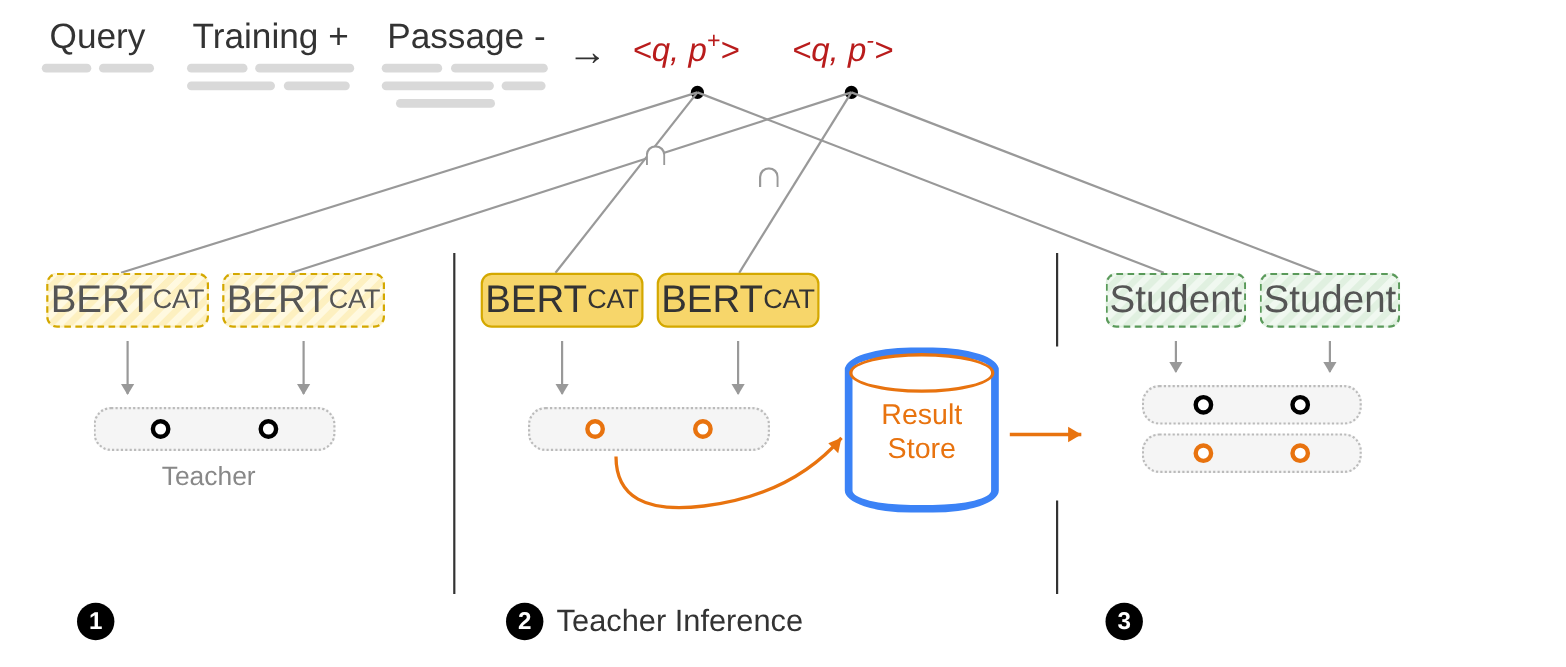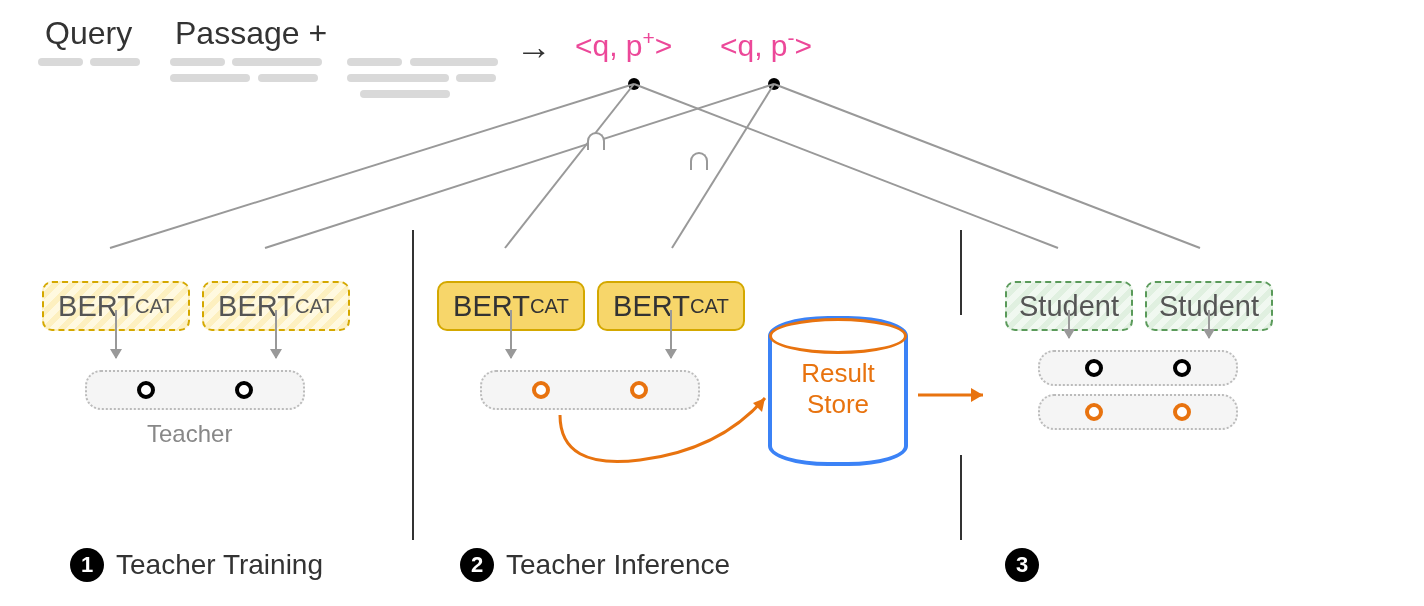--- a/index.html
+++ b/index.html
@@ -29,21 +29,22 @@
     .big-arrow {
       position: absolute;
       font-size: 36px;
       color: #333;
     }
     
     
     .pair-label {
       position: absolute;
       font-size: 30px;
-      color: #ec4899;
+      color: #b91c1c;
+      font-style: italic;
     }
     sup { font-size: 0.7em; }
     
     
     .black-dot {
       position: absolute;
       width: 12px;
       height: 12px;
       background: black;
       border-radius: 50%;
@@ -58,26 +59,25 @@
       border-bottom: none;
       border-radius: 18px 18px 0 0;
       background: white;
     }
     
     
     .model-box {
       position: absolute;
       padding: 10px 16px;
       border-radius: 10px;
-      font-size: 29px;
+      font-size: 35px;
       text-align: center;
       display: flex;
       align-items: center;
       justify-content: center;
-      margin-top: 33px;
     }
     .bert-hatched {
       border: 2px dashed #d4a800;
       background: repeating-linear-gradient(135deg, #fff9e0, #fff9e0 6px, #fdf0c0 6px, #fdf0c0 12px);
       color: #555;
     }
     .bert-solid {
       border: 2px solid #d4a800;
       background: #f7d66a;
       color: #333;
@@ -134,21 +134,21 @@
     
     .vsep {
       position: absolute;
       width: 2px;
       background: #333;
     }
     
     
     .cylinder {
       position: absolute;
-      border: 4px solid #3b82f6;
+      border: 7px solid #3b82f6;
       border-radius: 60px / 20px;
       background: white;
     }
     .cylinder-top {
       position: absolute;
       top: -2px;
       left: -3px;
       right: -3px;
       height: 36px;
       border: 3px solid #e8730f;
@@ -198,26 +198,27 @@
     }
   </style>
 </head>
 <body>
 <div class="container">
 
   <div class="top-label" style="left: 45px; top: 15px;">Query</div>
   <div class="gray-underline" style="left: 38px; top: 58px; width: 45px;"></div>
   <div class="gray-underline" style="left: 90px; top: 58px; width: 50px;"></div>
 
-  <div class="top-label" style="left: 175px; top: 15px;">Passage +</div>
+  <div class="top-label" style="left: 175px; top: 15px;">Training +</div>
   <div class="gray-underline" style="left: 170px; top: 58px; width: 55px;"></div>
   <div class="gray-underline" style="left: 232px; top: 58px; width: 90px;"></div>
   <div class="gray-underline" style="left: 170px; top: 74px; width: 80px;"></div>
   <div class="gray-underline" style="left: 258px; top: 74px; width: 60px;"></div>
 
+  <div class="top-label" style="left: 352px; top: 15px;">Passage -</div>
   <div class="gray-underline" style="left: 347px; top: 58px; width: 55px;"></div>
   <div class="gray-underline" style="left: 410px; top: 58px; width: 88px;"></div>
   <div class="gray-underline" style="left: 347px; top: 74px; width: 102px;"></div>
   <div class="gray-underline" style="left: 456px; top: 74px; width: 40px;"></div>
   <div class="gray-underline" style="left: 360px; top: 90px; width: 90px;"></div>
 
   <div class="big-arrow" style="left: 516px; top: 26px;">→</div>
 
   <div class="pair-label" style="left: 575px; top: 26px;">&lt;q, p<sup>+</sup>&gt;</div>
   <div class="pair-label" style="left: 720px; top: 26px;">&lt;q, p<sup>-</sup>&gt;</div>
@@ -283,21 +284,20 @@
     <div class="circle-black"></div>
     <div class="circle-black"></div>
   </div>
   <div class="result-bubble" style="left: 1038px; top: 394px; width: 200px; height: 36px;">
     <div class="circle-orange"></div>
     <div class="circle-orange"></div>
   </div>
 
   <div class="section-label" style="left: 70px; top: 548px;">
     <span class="num-circle">1</span>
-    <span>Teacher Training</span>
   </div>
   <div class="section-label" style="left: 460px; top: 548px;">
     <span class="num-circle">2</span>
     <span>Teacher Inference</span>
   </div>
   <div class="section-label" style="left: 1005px; top: 548px;">
     <span class="num-circle">3</span>
   </div>
 
 </div>

